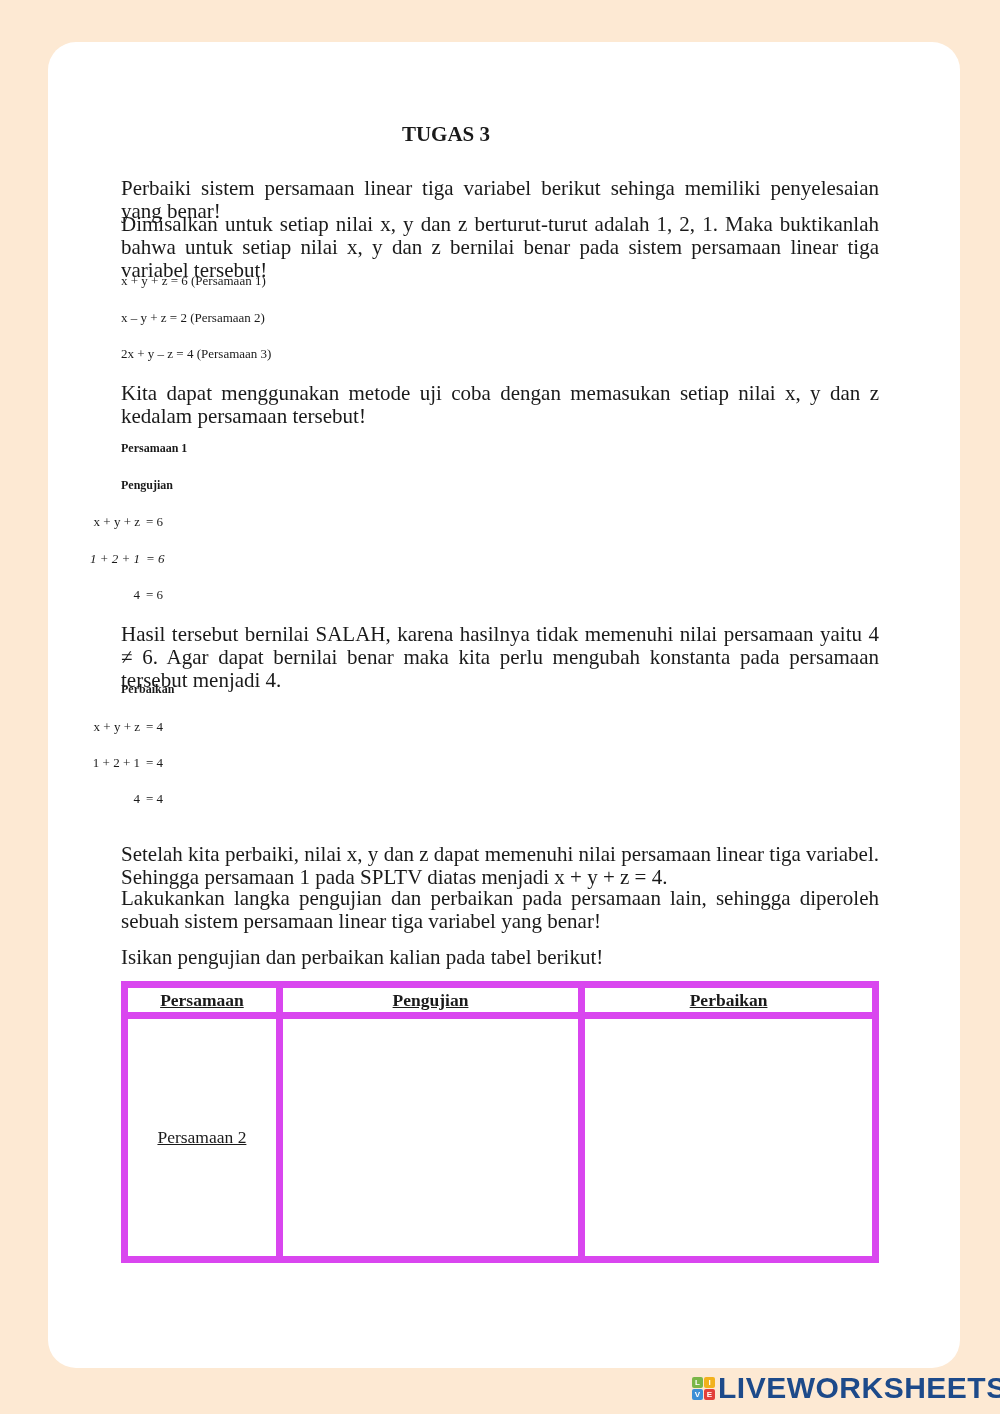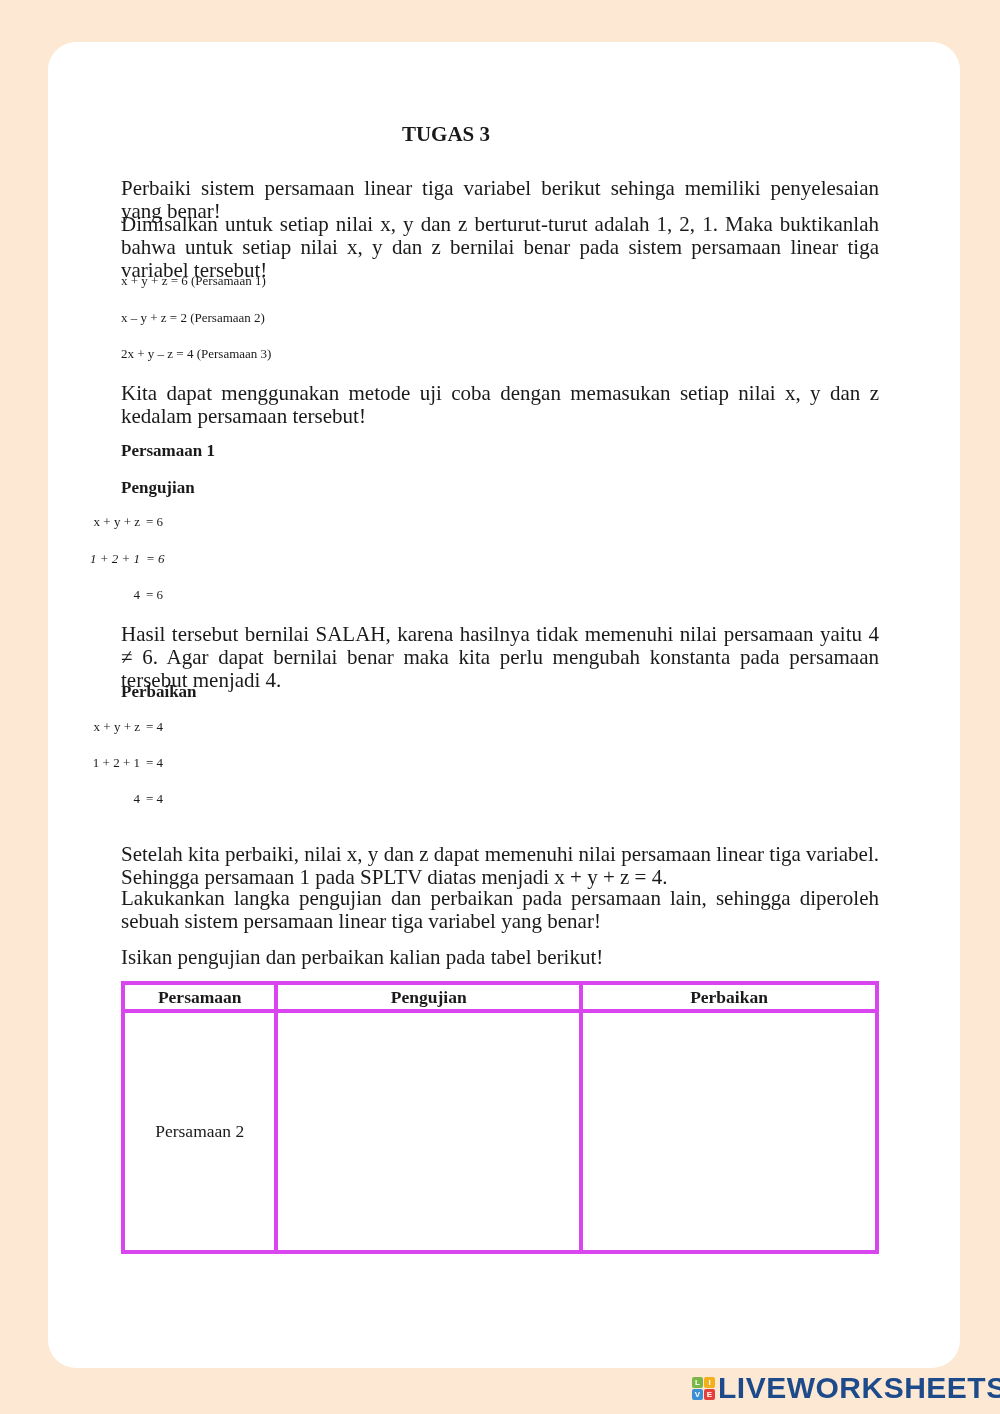--- a/index.html
+++ b/index.html
@@ -9,31 +9,31 @@
   }
   .card {
     position:absolute; left:48px; top:42px; width:912px; height:1326px;
     background:#ffffff; border-radius:28px;
   }
   .title {
     position:absolute; left:0; width:892px; top:122px; text-align:center;
     font-weight:bold; font-size:21px;
   }
   .p { position:absolute; left:121px; width:758px; font-size:21px; line-height:23px; text-align:justify; }
-  .h { position:absolute; left:121px; font-size:17px; font-weight:bold; }
+  .h { position:absolute; left:121px; font-size:12px; font-weight:bold; }
   .eq { position:absolute; font-size:13px; white-space:pre; }
   .eq .lhs { display:inline-block; width:74px; text-align:right; }
   .eq .rhs { display:inline-block; margin-left:6px; }
   b { font-weight:normal; }
 
   table.ans {
     position:absolute; left:121px; top:981px; width:758px; border-collapse:collapse;
     font-size:17.5px;
   }
-  table.ans th, table.ans td { border:4px solid #d946ef; padding:0; }
+  table.ans th, table.ans td { border:7px solid #d946ef; padding:0;text-decoration:underline; }
   table.ans th { height:24px; font-weight:bold; text-align:center; }
   table.ans td { height:237px; vertical-align:middle; text-align:center; }
   .c1 { width:151px; } .c2 { width:306px; } .c3 { width:297px; }
 
   .logo {
     position:absolute; left:692px; top:1374px; height:28px; display:flex; align-items:center;
   }
   .logo-grid { display:grid; grid-template-columns:11px 11px; grid-template-rows:11px 11px; gap:1px; margin-right:3px; }
   .logo-grid span { display:flex; align-items:center; justify-content:center; font-family:"Liberation Sans", sans-serif; font-weight:bold; font-size:8px; color:#fff; border-radius:2px; }
   .logo-text { font-family:"Liberation Sans", sans-serif; font-weight:bold; font-size:30px; color:#1d4a8a; letter-spacing:0.5px; }

